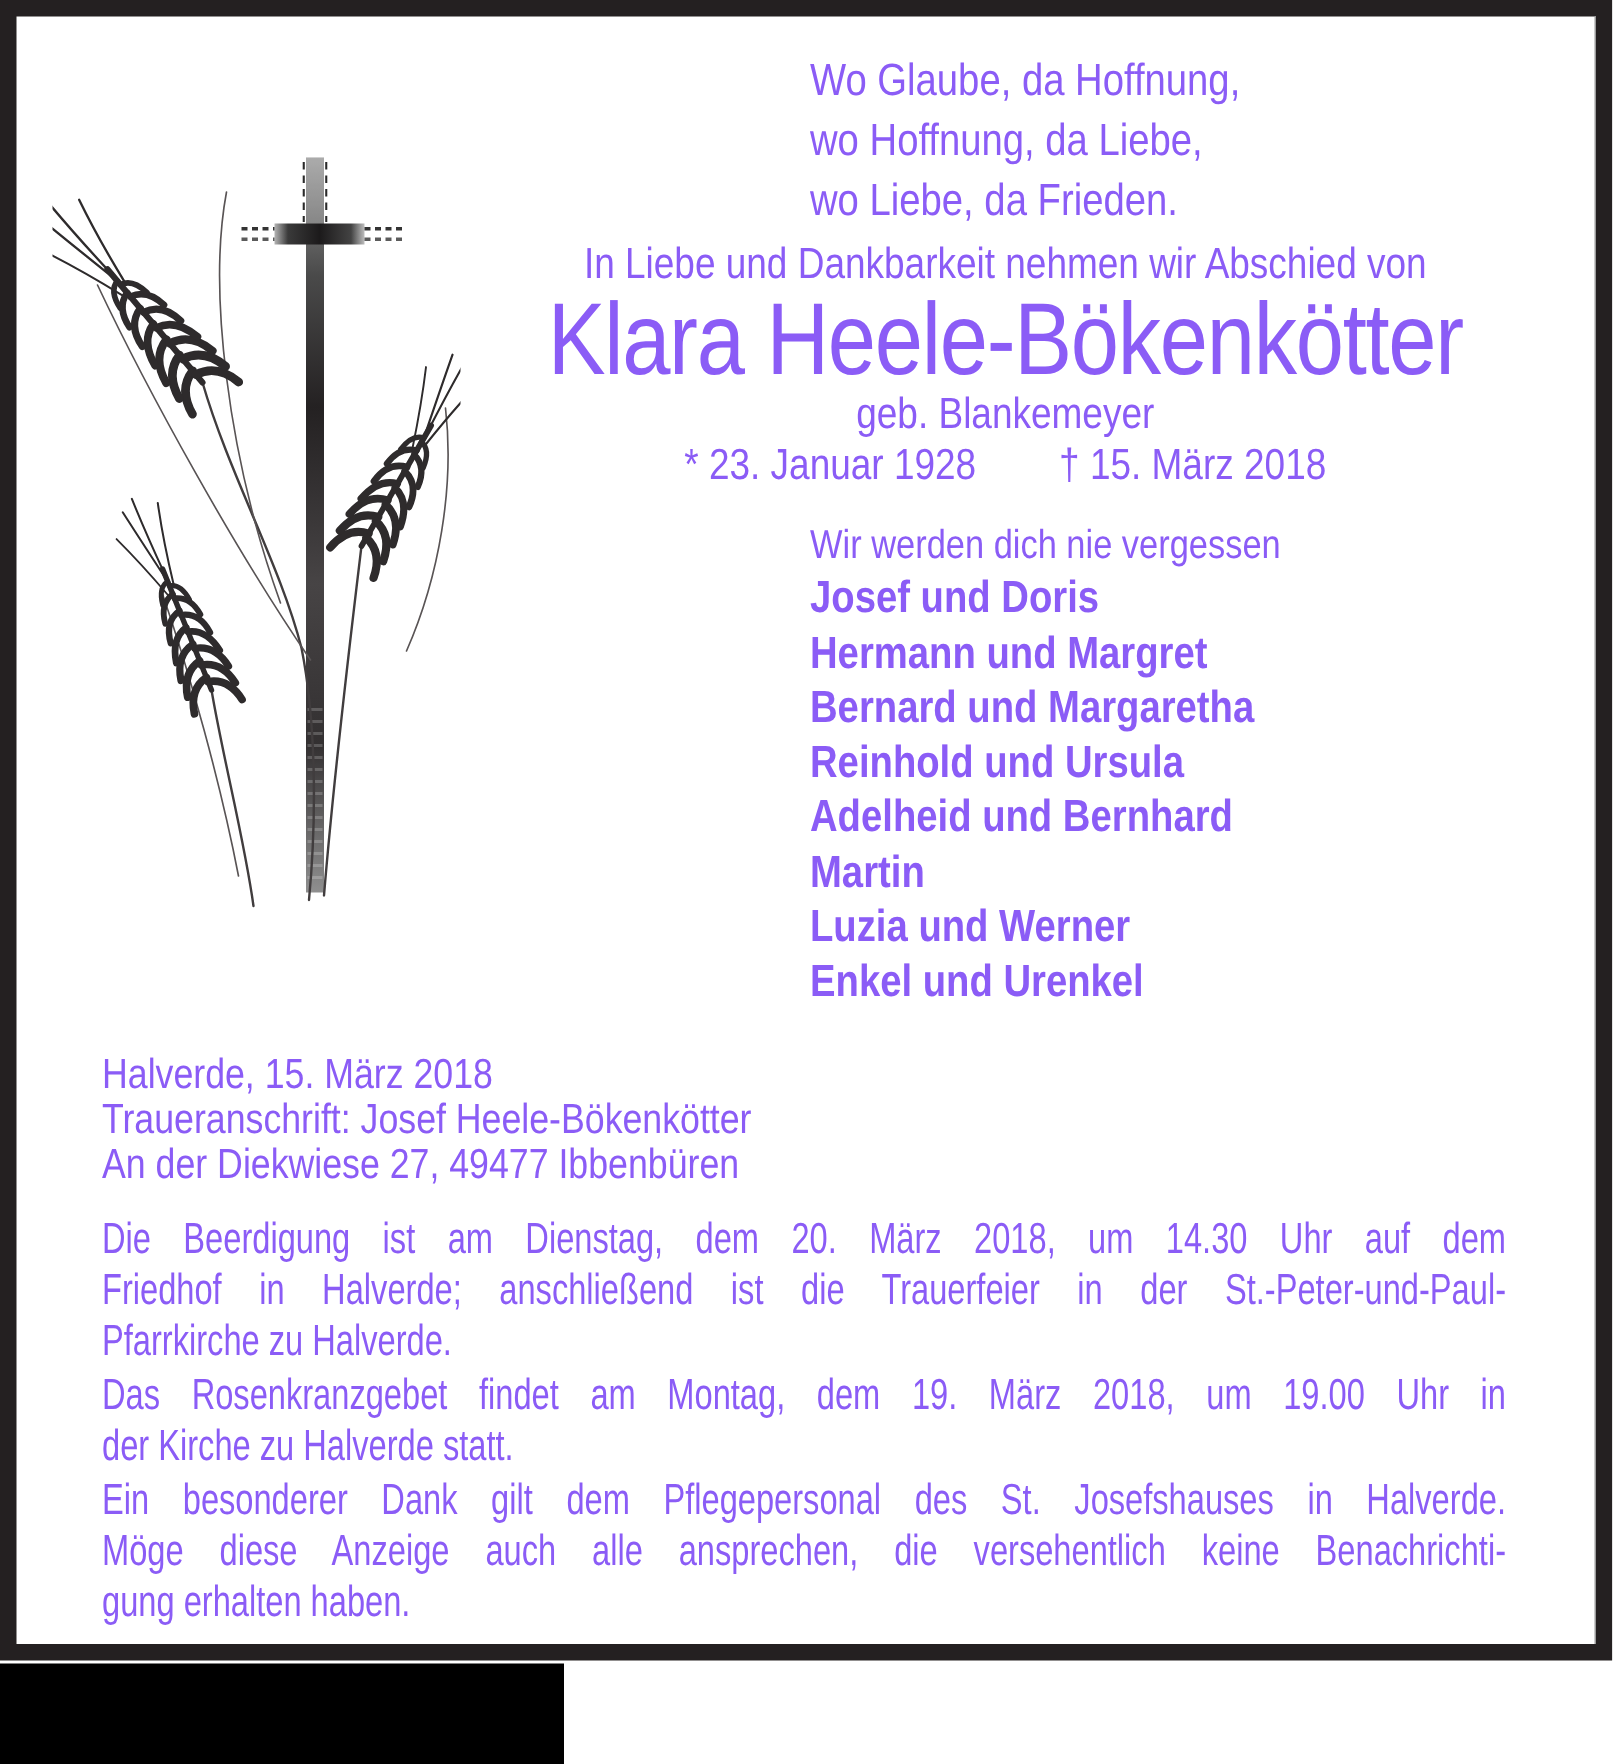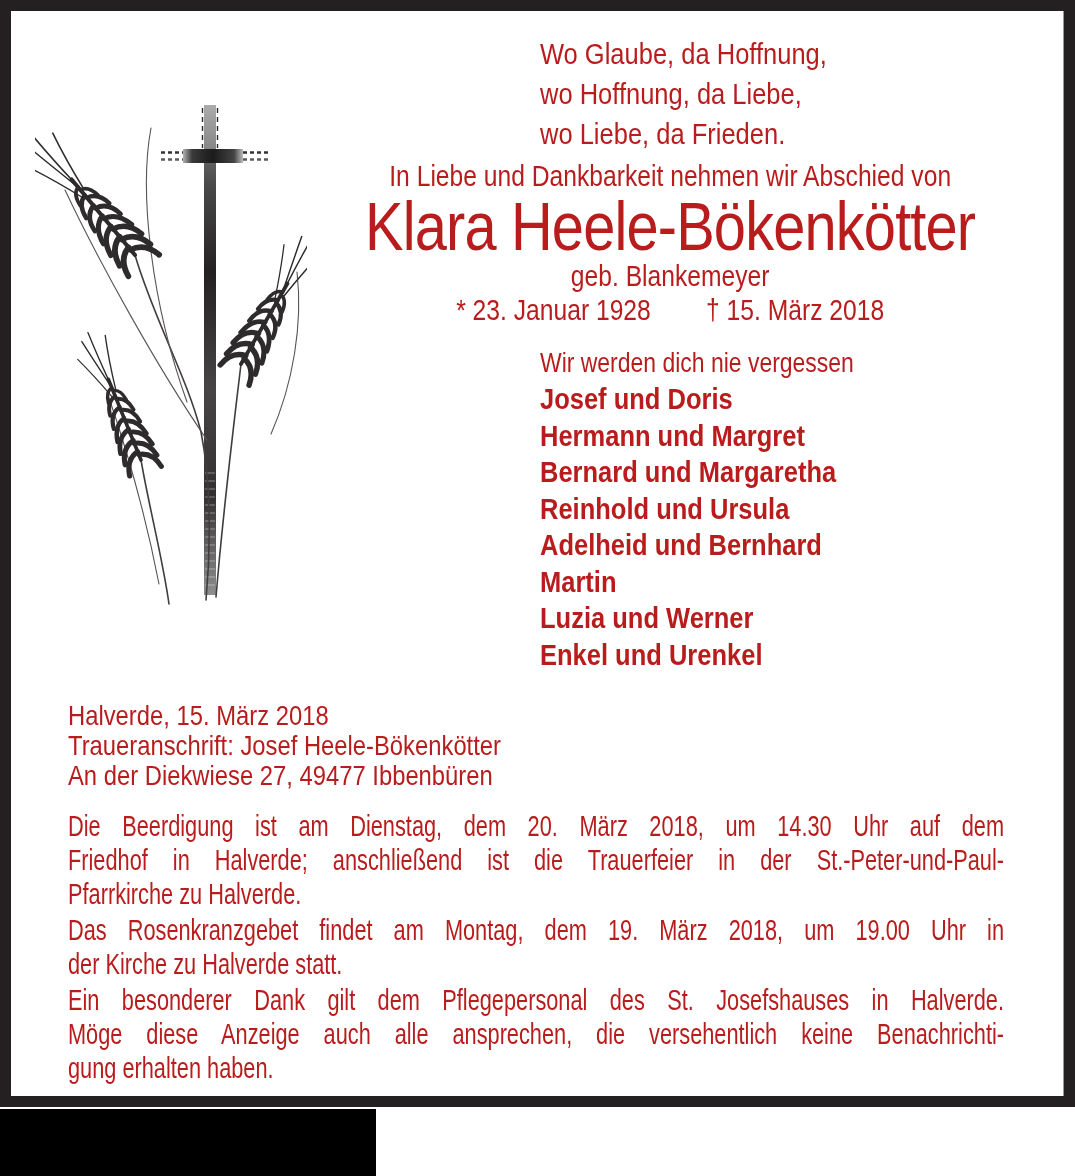--- a/index.html
+++ b/index.html
@@ -4,21 +4,21 @@
 <title>Traueranzeige</title>
 <style>
   html, body { margin: 0; padding: 0; background: #ffffff; }
   .page {
     position: relative;
     width: 1075px;
     height: 1176px;
     background: #ffffff;
     overflow: hidden;
     font-family: "Liberation Sans", "DejaVu Sans", sans-serif;
-    color: #b91c1c;
+    color: #8b5cf6;
   }
   .card {
     position: absolute;
     left: 0; top: 0;
     width: 1075px;
     height: 1107px;
     box-sizing: border-box;
     border: 11px solid #242021;
     background: #ffffff;
   }

